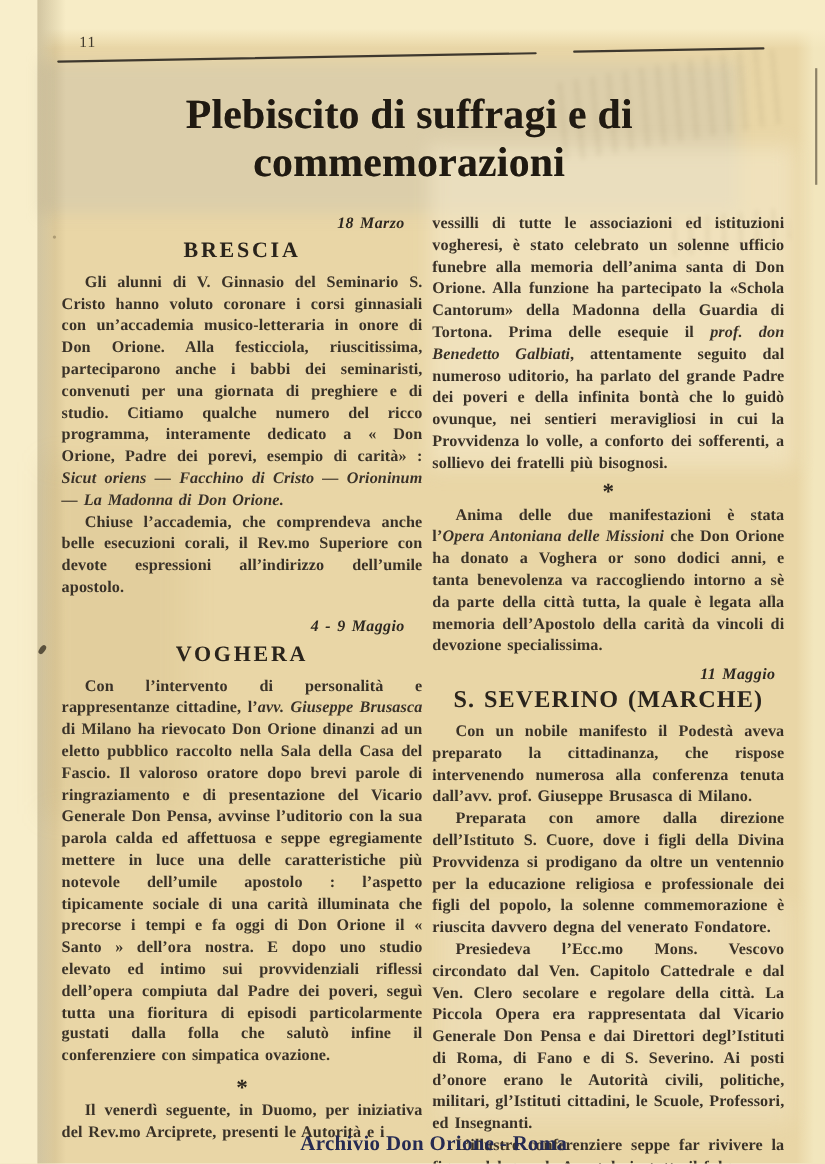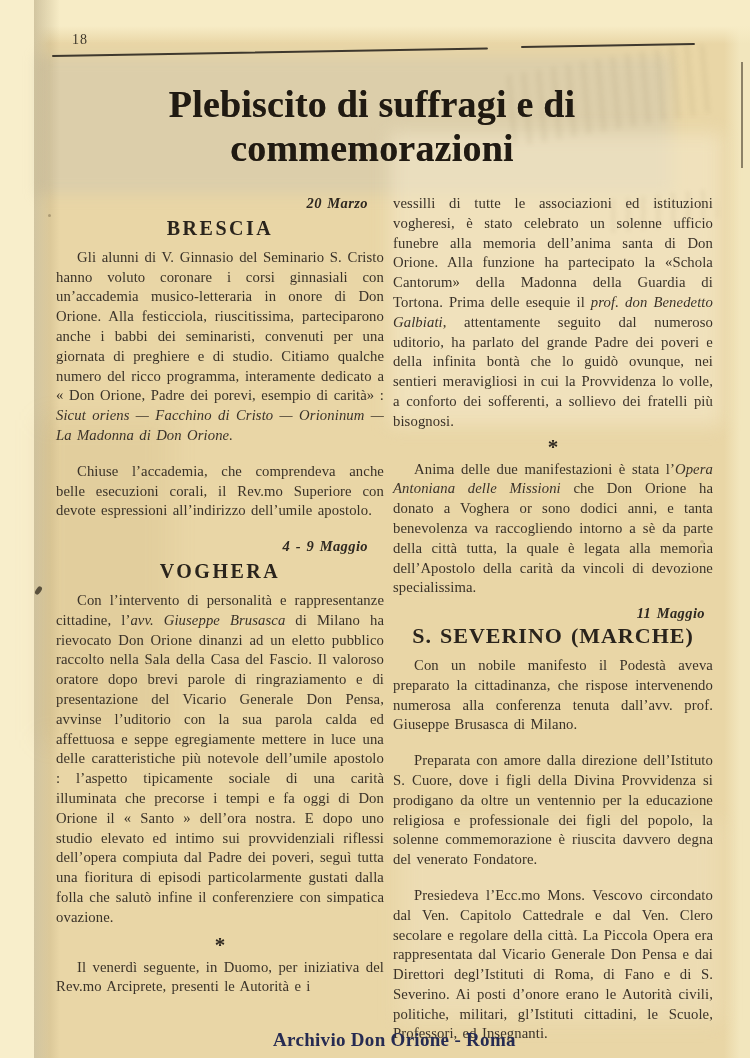--- a/index.html
+++ b/index.html
@@ -29,23 +29,23 @@
   .rule1{left:52px;top:55px;width:436px;transform:rotate(-1deg);}
   .rule2{left:521px;top:46px;width:174px;transform:rotate(-1deg);}
   .title{position:absolute;left:40px;top:82px;width:664px;margin:0;text-align:center;
     font-size:38px;font-weight:700;color:#201a12;letter-spacing:.2px;text-shadow:0 0 .5px rgba(32,26,18,.6);}
   .subtitle{position:absolute;left:40px;top:154px;width:664px;text-align:center;
     font-style:italic;font-weight:700;font-size:13.5px;letter-spacing:.6px;word-spacing:2px;color:#2e2820;}
   .cols{position:absolute;left:56px;top:194px;width:657px;display:flex;gap:9px;}
   .col{width:328px;font-size:14.7px;line-height:19.8px;text-align:justify;color:#3a3228;
     letter-spacing:.1px;word-spacing:1.5px;hyphens:auto;}
   .col.right{width:320px;}
-  .col p{margin:0;}
+  .col p{margin:0;font-weight:bold;}
   .col p.ind{text-indent:21px;}
-  .col p + p{margin-top:16px;}
+  .col p + p{margin-top:0;}
   .date{text-align:right;font-style:italic;font-weight:700;font-size:14.5px;padding-right:16px;
     color:#2e2820;letter-spacing:.4px;line-height:18px;}
   .date.mt{margin-top:16px;}
   .col.right .date{padding-right:8px;margin-top:6px;}
   h2.sec{margin:7px 0 9px;text-align:center;font-size:20px;letter-spacing:2.5px;font-weight:600;color:#2a241c;}
   h2.sec.big{font-size:22px;letter-spacing:1px;margin:4px 0 10px;}
   .star{text-align:center;font-size:21px;line-height:22px;margin:6px 0 2px;color:#2e2820;font-weight:700;}
   .col.right .star{margin:4px 0 2px;}
   .watermark{position:absolute;left:273px;top:1029px;font-family:Liberation Serif, serif;
     font-weight:700;font-size:19px;letter-spacing:.3px;color:#262b52;}
@@ -60,30 +60,30 @@
   <div class="shade patch-rb"></div>
   <div class="shade patch-lm"></div>
   <div class="shade edge-shadow"></div>
   <div class="ghost ghost1"></div>
   <div class="ghost ghost2"></div>
   <div class="vline"></div>
   <div class="mark1"></div>
   <div class="mark2"></div>
   <div class="mark3"></div>
 
-  <div class="pagenum">18</div>
+  <div class="pagenum">11</div>
   <div class="rule rule1"></div>
   <div class="rule rule2"></div>
 
   <h1 class="title">Plebiscito di suffragi e di commemorazioni</h1>
 
   <div class="cols">
 
     <div class="col left">
-      <div class="date">20 Marzo</div>
+      <div class="date">18 Marzo</div>
       <h2 class="sec">BRESCIA</h2>
       <p class="ind"><span>Gli alunni di V. Ginnasio del Seminario S. Cristo hanno voluto coronare i corsi ginnasiali con un’accademia musico-letteraria in onore di Don Orione. Alla festicciola, riuscitissima, parteciparono anche i babbi dei seminaristi, convenuti per una giornata di preghiere e di studio. Citiamo qualche numero del ricco programma, interamente dedicato a « Don Orione, Padre dei porevi, esempio di carità» : </span><i>Sicut oriens — Facchino di Cristo — Orioninum — La Madonna di Don Orione.</i></p>
       <p class="ind">Chiuse l’accademia, che comprendeva anche belle esecuzioni corali, il Rev.mo Superiore con devote espressioni all’indirizzo dell’umile apostolo.</p>
 
       <div class="date mt">4 - 9 Maggio</div>
       <h2 class="sec">VOGHERA</h2>
       <p class="ind"><span>Con l’intervento di personalità e rappresentanze cittadine, l’</span><i>avv. Giuseppe Brusasca</i><span> di Milano ha rievocato Don Orione dinanzi ad un eletto pubblico raccolto nella Sala della Casa del Fascio. Il valoroso oratore dopo brevi parole di ringraziamento e di presentazione del Vicario Generale Don Pensa, avvinse l’uditorio con la sua parola calda ed affettuosa e seppe egregiamente mettere in luce una delle caratteristiche più notevole dell’umile apostolo : l’aspetto tipicamente sociale di una carità illuminata che precorse i tempi e fa oggi di Don Orione il « Santo » dell’ora nostra. E dopo uno studio elevato ed intimo sui provvidenziali riflessi dell’opera compiuta dal Padre dei poveri, seguì tutta una fioritura di episodi particolarmente gustati dalla folla che salutò infine il conferenziere con simpatica ovazione.</span></p>
 
       <div class="star">*</div>
       <p class="ind">Il venerdì seguente, in Duomo, per iniziativa del Rev.mo Arciprete, presenti le Autorità e i</p>

